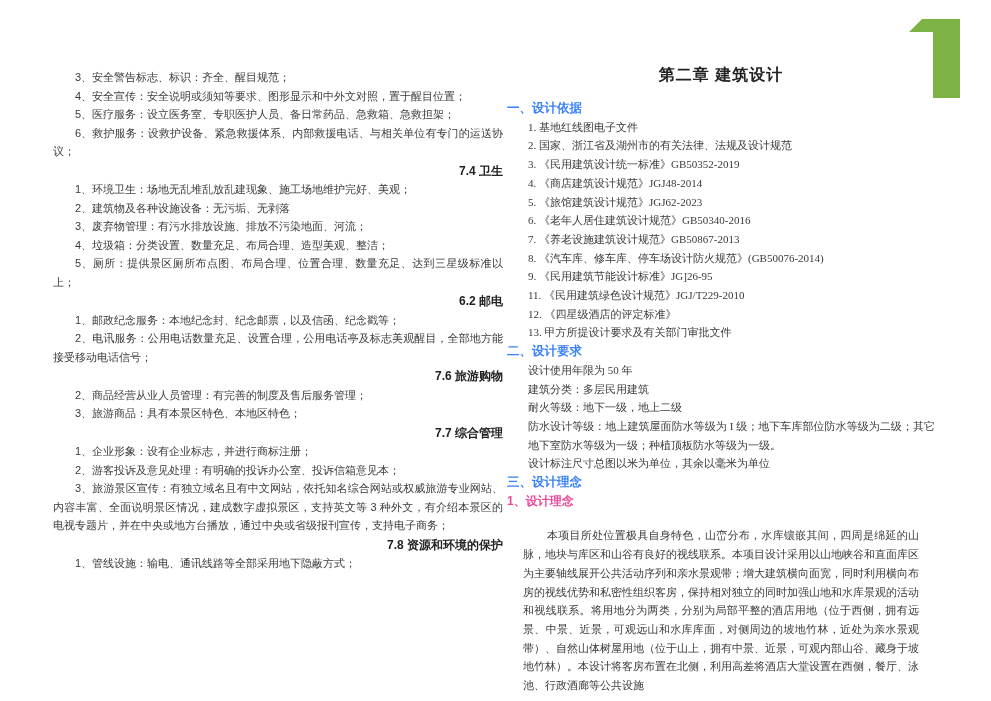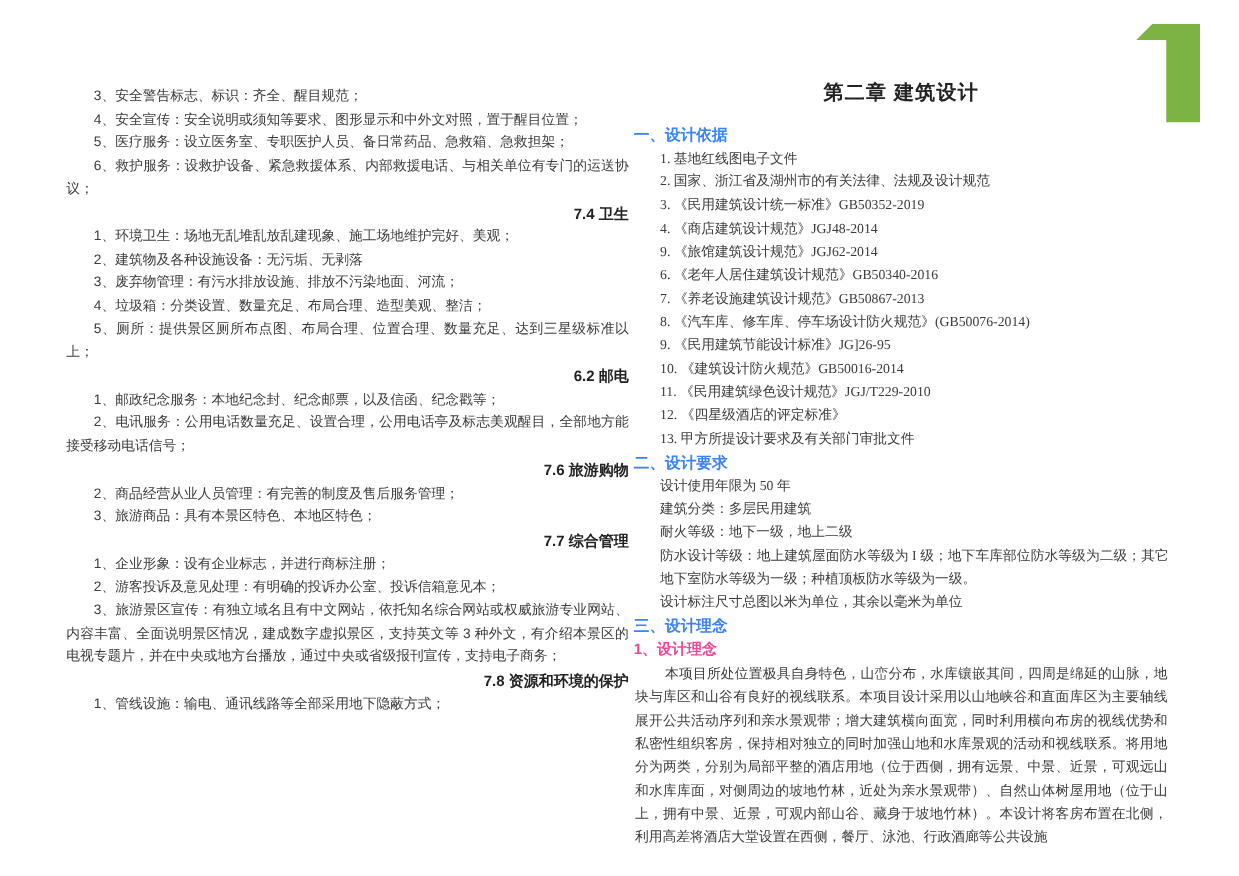--- a/index.html
+++ b/index.html
@@ -32,21 +32,21 @@
     margin:0 0 13px 0;font-size:16px;font-weight:bold;color:#222;
     text-align:center;line-height:22px;letter-spacing:1px;
   }
   .r-heading{
     margin:0;font-size:12.5px;font-weight:bold;color:#3b82f6;line-height:18.7px;
   }
   .r-item{margin:0 0 0 21px;text-align:justify;font-family:Liberation Serif, serif;}
   .r-subheading{
     margin:0;font-size:12px;font-weight:bold;color:#ec4899;line-height:18.7px;
   }
-  .r-para{margin:1px;text-indent:24px;text-align:justify;}
+  .r-para{margin:16px;text-indent:24px;text-align:justify;}
 </style>
 </head>
 <body>
 
 <div class="page">
 
   <svg class="badge" viewBox="0 0 51 79" role="img" aria-label="1">
     <polygon points="13,0 51,0 51,79 24,79 24,13 0,13" fill="#7DB245"></polygon>
   </svg>
 
@@ -76,26 +76,25 @@
     </div>
 
   <div class="col-right">
     <h1 class="chapter-title">第二章 建筑设计</h1>
     <div>
         <h2 class="r-heading">一、设计依据</h2>
         <p class="r-item">1. 基地红线图电子文件</p>
         <p class="r-item">2. 国家、浙江省及湖州市的有关法律、法规及设计规范</p>
         <p class="r-item">3. 《民用建筑设计统一标准》GB50352-2019</p>
         <p class="r-item">4. 《商店建筑设计规范》JGJ48-2014</p>
-        <p class="r-item">9. 《旅馆建筑设计规范》JGJ62-2014</p>
+        <p class="r-item">5. 《旅馆建筑设计规范》JGJ62-2023</p>
         <p class="r-item">6. 《老年人居住建筑设计规范》GB50340-2016</p>
         <p class="r-item">7. 《养老设施建筑设计规范》GB50867-2013</p>
         <p class="r-item">8. 《汽车库、修车库、停车场设计防火规范》(GB50076-2014)</p>
         <p class="r-item">9. 《民用建筑节能设计标准》JG]26-95</p>
-        <p class="r-item">10. 《建筑设计防火规范》GB50016-2014</p>
         <p class="r-item">11. 《民用建筑绿色设计规范》JGJ/T229-2010</p>
         <p class="r-item">12. 《四星级酒店的评定标准》</p>
         <p class="r-item">13. 甲方所提设计要求及有关部门审批文件</p>
         <h2 class="r-heading">二、设计要求</h2>
         <p class="r-item">设计使用年限为 50 年</p>
         <p class="r-item">建筑分类：多层民用建筑</p>
         <p class="r-item">耐火等级：地下一级，地上二级</p>
         <p class="r-item">防水设计等级：地上建筑屋面防水等级为 I 级；地下车库部位防水等级为二级；其它地下室防水等级为一级；种植顶板防水等级为一级。</p>
         <p class="r-item">设计标注尺寸总图以米为单位，其余以毫米为单位</p>
         <h2 class="r-heading">三、设计理念</h2>

